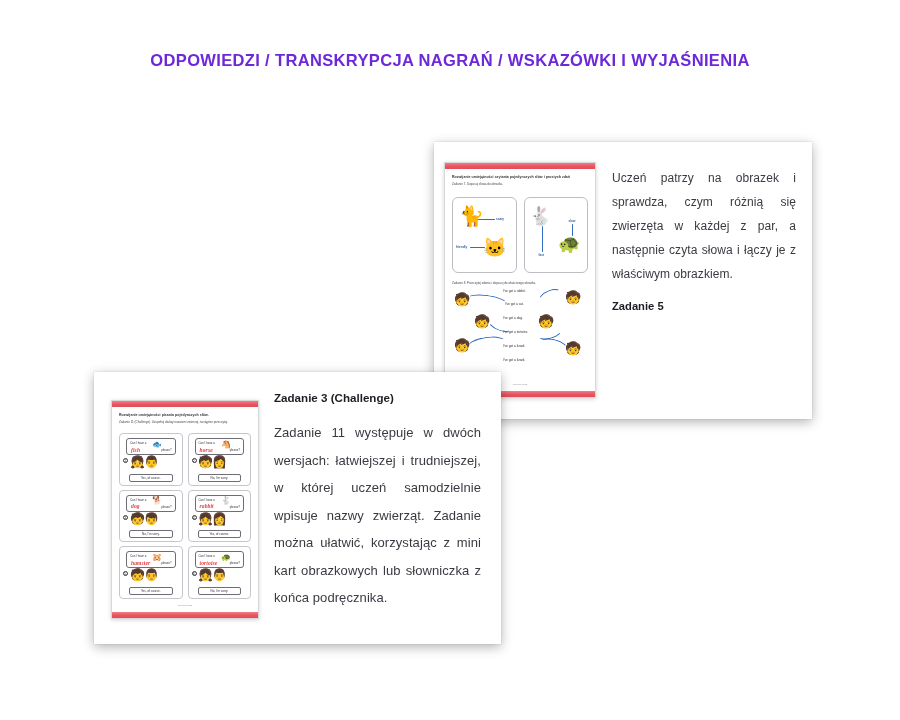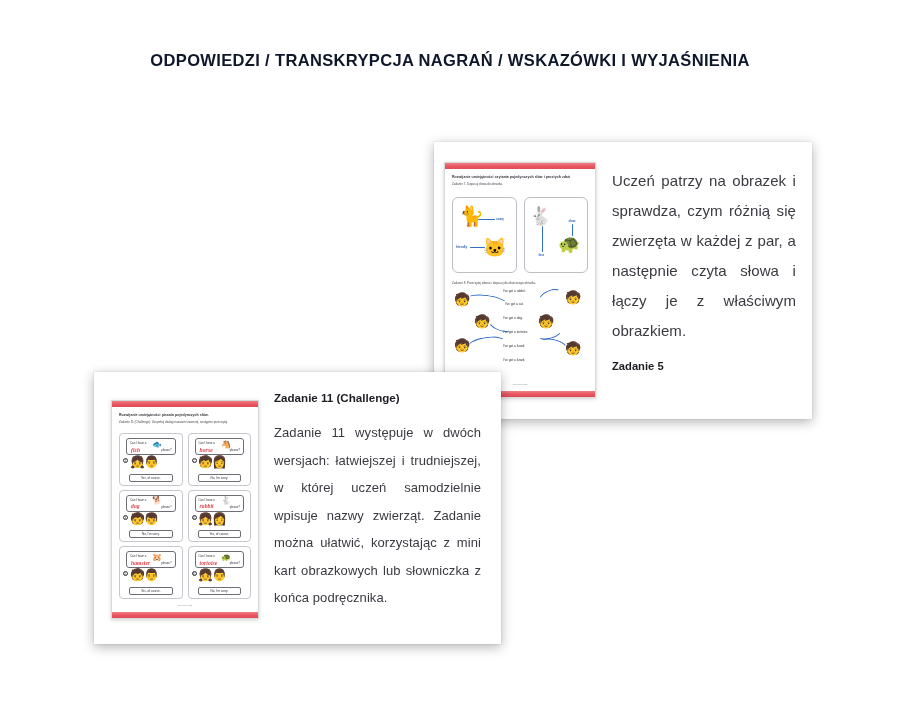--- a/index.html
+++ b/index.html
@@ -25,21 +25,21 @@
   .page-title {
     position: absolute;
     left: 110px;
     top: 36px;
     width: 680px;
     text-align: center;
     font-size: 16.5px;
     font-weight: 700;
     letter-spacing: 0.35px;
     line-height: 1.58;
-    color: #0f172a;
+    color: #6d28d9;
   }
 
   
   .card {
     position: absolute;
     background: #ffffff;
     box-shadow: 0 3px 11px rgba(0,0,0,0.30), 0 0 0 0.6px rgba(0,0,0,0.06);
   }
 
   .card-inner {
@@ -96,21 +96,21 @@
   
   .task-heading {
     font-size: 11.2px;
     font-weight: 700;
     color: #1d1d24;
     margin: 0 0 11px 0;
     line-height: 1.3;
   }
   .task-heading + .task-body { margin-top: -2px; }
   .task-body {
-    font-size: 15px;
+    font-size: 12px;
     line-height: 2.0;
     color: #3a3a42;
     text-align: justify;
     margin: 0 0 13px 0;
     letter-spacing: 0.08px;
   }
   .task-body:last-child { margin-bottom: 0; }
   #card-left .task-heading { font-size: 11.6px; margin-bottom: 16px; }
   #card-left .task-body { line-height: 2.12; font-size: 13px; }
 
@@ -509,20 +509,20 @@
               </div>
 
             </div>
 
             <div class="sheet-foot">wordwall 2023</div>
           </div>
         </div>
       </div>
 
       <div class="copy">
-        <h2 class="task-heading">Zadanie 11 (Challenge)</h2>
+        <h2 class="task-heading">Zadanie 3 (Challenge)</h2>
         <p class="task-body">Zadanie 11 występuje w dwóch wersjach: łatwiejszej i trudniejszej, w której uczeń samodzielnie wpisuje nazwy zwierząt. Zadanie można ułatwić, korzystając z mini kart obrazkowych lub słowniczka z końca podręcznika.</p>
       </div>
 
     </div>
   </div>
 
 </div>
 
 </body></html>

